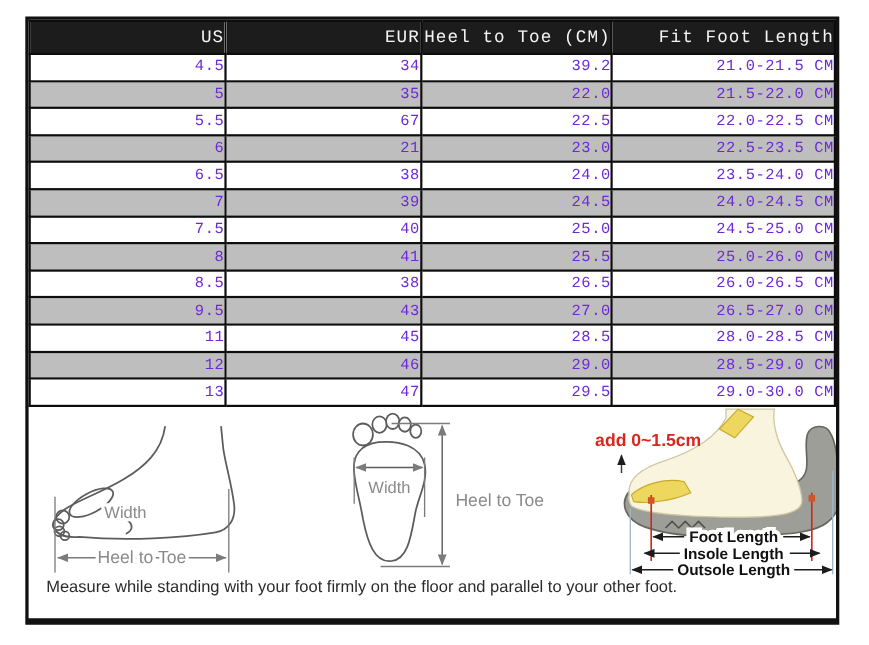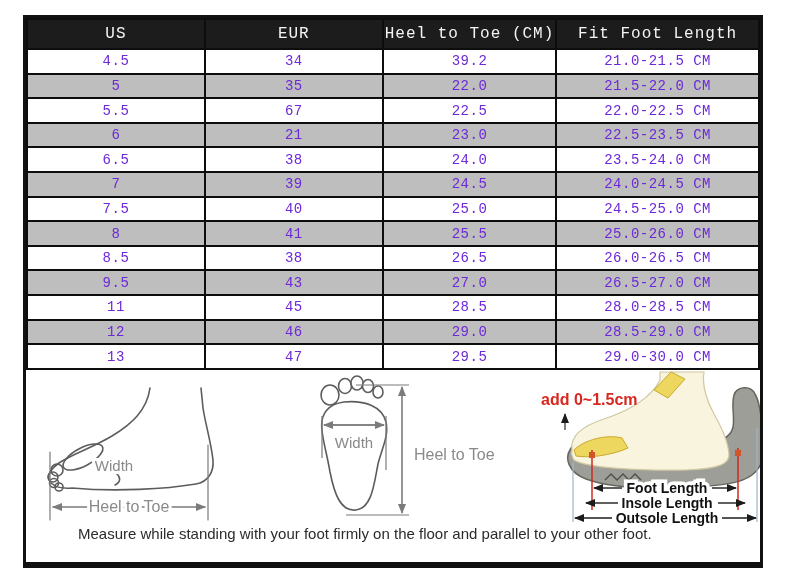--- a/index.html
+++ b/index.html
@@ -6,40 +6,40 @@
   .frame{
     position:absolute; left:23px; top:15px; width:740px; height:553px;
     border:3px solid #111; border-bottom-width:6px; box-sizing:border-box;
     background:#fff;
   }
   table.size-table{
     width:100%; height:352px; border-collapse:collapse; table-layout:fixed;
     font-family:"Liberation Mono","DejaVu Sans Mono",monospace;
   }
   table.size-table th, table.size-table td{
-    border:2px solid #0d0d0d; text-align:center; padding:0; overflow:hidden; white-space:nowrap;
+    border:2px solid #0d0d0d; text-align:right; padding:0; overflow:hidden; white-space:nowrap;
   }
   table.size-table thead tr{height:30px;}
   table.size-table th{
     background:#1c1c1c; color:#f4f4f4; font-weight:normal; font-size:16px; letter-spacing:1px;
   }
   table.size-table tbody tr{height:23px;}
   table.size-table td{font-size:14px; color:#6d28d9; letter-spacing:0.5px;}
   table.size-table tbody tr:nth-child(odd){background:#ffffff;}
   table.size-table tbody tr:nth-child(even){background:#bebebe;}
   .diagrams{position:relative; width:734px; height:192px;}
   svg text{font-family:"Liberation Sans","DejaVu Sans",sans-serif;}
   .g-label{fill:#8a8a8a; font-size:15px; paint-order:stroke; stroke:#ffffff; stroke-width:6px;}
   .g-label-big{fill:#8a8a8a; font-size:16px; paint-order:stroke; stroke:#ffffff; stroke-width:6px;}
   .dim-label{fill:#111; font-size:14px; font-weight:bold; paint-order:stroke; stroke:#ffffff; stroke-width:7px;}
   .red-label{fill:#d8271e; font-size:16px; font-weight:bold;}
   .note{
     position:absolute; left:16px; top:507px; width:640px;
     font-family:"Liberation Sans","DejaVu Sans",sans-serif;
-    font-size:15px; color:#2b2b2b;margin-left:36px;
+    font-size:15px; color:#2b2b2b;
   }
 </style>
 </head>
 <body>
 
 <div class="frame">
 
   <table class="size-table">
     <colgroup>
       <col style="width:24.3%">

